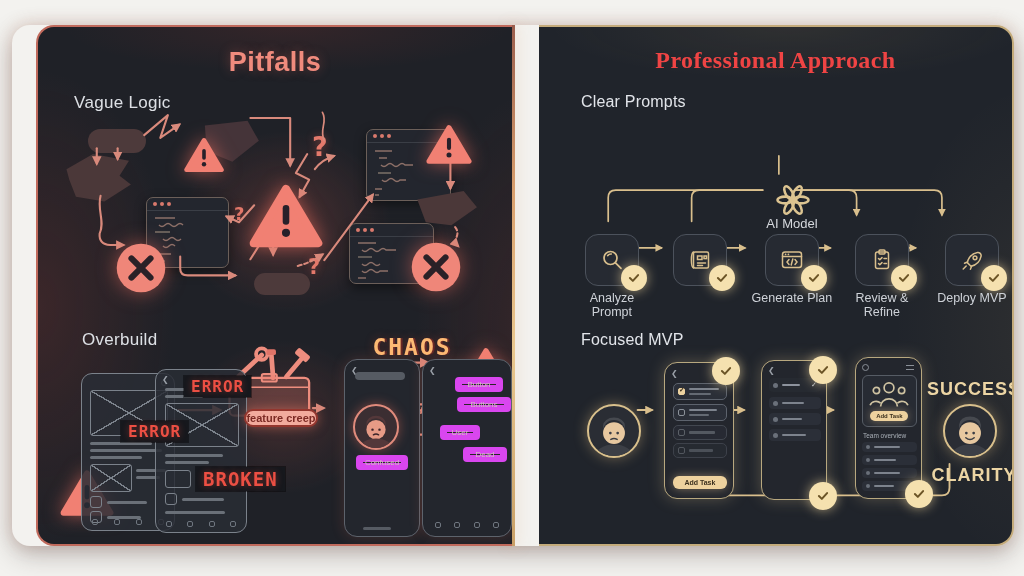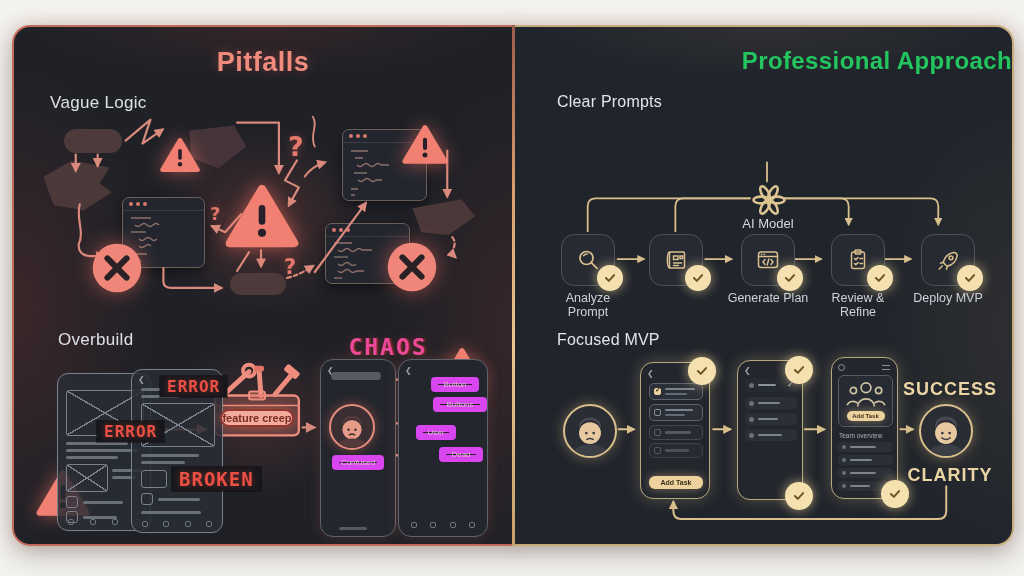--- a/index.html
+++ b/index.html
@@ -1,21 +1,21 @@
 <!DOCTYPE html>
 <html><head>
 <meta charset="utf-8">
 <style>
   * { margin:0; padding:0; box-sizing:border-box; }
   html,body { width:1024px; height:576px; overflow:hidden; }
   body { background:#f3f2ef; font-family:"Liberation Sans", sans-serif; position:relative; }
   .canvas { position:absolute; inset:0; }
   .card { position:absolute; left:12px; top:25px; width:1002px; height:521px; display:flex;
           border-radius:18px; box-shadow:0 8px 26px rgba(40,30,30,.30), 0 0 16px rgba(215,140,110,.28); }
-  .panel { position:relative; overflow:hidden; height:100%; }
+  .panel { position:relative; overflow:hidden; height:100%;margin-left:24px; }
   .panel.left  { width:500px; background:#1f2127; border:2px solid #c06a5c; border-right:none; border-radius:18px 0 0 18px; }
   .panel.left::before { content:""; position:absolute; inset:0; pointer-events:none;
       background: radial-gradient(150px 130px at 248px 195px, rgba(238,96,80,.20), transparent 70%),
                   radial-gradient(130px 110px at 245px 390px, rgba(238,96,80,.16), transparent 70%),
                   radial-gradient(190px 330px at 0px 280px, rgba(205,66,54,.16), transparent 72%),
                   radial-gradient(170px 330px at 500px 300px, rgba(205,66,54,.13), transparent 72%),
                   radial-gradient(300px 60px at 250px 0px, rgba(205,66,54,.12), transparent 75%); }
   .divider { width:3px; height:100%; background:linear-gradient(#9a5d4c, #d99f6d 32%, #e9c78e 62%, #c9a067);
              box-shadow:0 0 14px rgba(233,170,115,.5); }
   .panel.right { width:499px; background:#20242b; border:2px solid #c4ab7b; border-left:none; border-radius:0 18px 18px 0; }
@@ -42,32 +42,32 @@
   .ph-x { border:1.2px solid #7b828b; border-radius:3px;
       background: linear-gradient(to top right, transparent calc(50% - .7px), #7b828b calc(50% - .7px), #7b828b calc(50% + .7px), transparent calc(50% + .7px)),
                   linear-gradient(to bottom right, transparent calc(50% - .7px), #7b828b calc(50% - .7px), #7b828b calc(50% + .7px), transparent calc(50% + .7px)); }
   .wline { background:#6a7078; height:3px; border-radius:1.5px; }
   .wsq { border:1.2px solid #7b828b; border-radius:3px; }
   .navrow { display:flex; justify-content:space-between; }
   .navrow i { width:6px; height:6px; border:1.2px solid #6f767f; border-radius:2px; }
 
   .err-chip { background:#16181d; color:#ec4f43; font-family:"DejaVu Sans Mono", monospace; font-weight:bold;
               padding:1px 7px; letter-spacing:1px; text-shadow:0 0 7px rgba(235,80,65,.45); box-shadow:0 0 0 1px rgba(0,0,0,.4); }
-  .chaos { font-family:"DejaVu Sans Mono", monospace; font-weight:bold; color:#ec4899; letter-spacing:2px;
+  .chaos { font-family:"DejaVu Sans Mono", monospace; font-weight:bold; color:#fdba74; letter-spacing:2px;
            text-shadow:2px 0 0 rgba(150,45,38,.55), 0 0 10px rgba(200,65,52,.35); }
   .fc-badge { background:#f2ab9d; border:2px solid #93362e; border-radius:9px; color:#7c2a24; font-weight:bold;
               font-size:11px; display:flex; align-items:center; justify-content:center; box-shadow:0 0 12px rgba(240,120,100,.5); }
 
   .dk-phone { background:#23262d; border:1.5px solid #5d636c; border-radius:13px; box-shadow:0 0 14px rgba(235,110,90,.18); }
   .mini-chip { background:#2a2429; border:7px solid #d946ef; border-radius:4px; color:#cfc4bd; font-size:8px;
                display:flex; align-items:center; justify-content:center; }
   .avatar-red { border:2px solid #e08b7c; border-radius:50%; background:#3b2e32; box-shadow:0 0 12px rgba(235,110,90,.45); overflow:hidden; }
 
   
-  .r-title { left:0; right:0; top:20px; text-align:right; font-size:24px; font-weight:bold; color:#22c55e; letter-spacing:.4px; }
+  .r-title { left:0; right:0; top:20px; text-align:center; font-size:24px; font-weight:bold; color:#ef4444; letter-spacing:.4px;font-family:Liberation Serif, serif; }
   .r-sec { font-size:16px; color:#e2e5ea; letter-spacing:.2px; }
   .prompt-box { background:#272b33; border:1px solid #40454f; border-radius:9px; display:flex; align-items:center;
                 padding:0 14px; color:#ced2d9; font-size:13.5px; box-shadow:inset 0 0 10px rgba(0,0,0,.25); }
   .cursor { display:inline-block; width:1.5px; height:15px; background:#e6eaef; margin-left:1px; vertical-align:-3px; }
   .step-box { position:absolute; width:54px; height:52px; background:#262a32; border:1.5px solid #4c525c; border-radius:13px;
               display:flex; align-items:center; justify-content:center; }
   .badge { position:absolute; width:26px; height:26px; border-radius:50%; background:#f5e1af;
            display:flex; align-items:center; justify-content:center; box-shadow:0 0 12px rgba(245,218,160,.65); }
   .badge svg { width:14px; height:14px; }
   .step-label { position:absolute; width:88px; text-align:center; font-size:12.5px; line-height:1.15; color:#ced2d8; }

